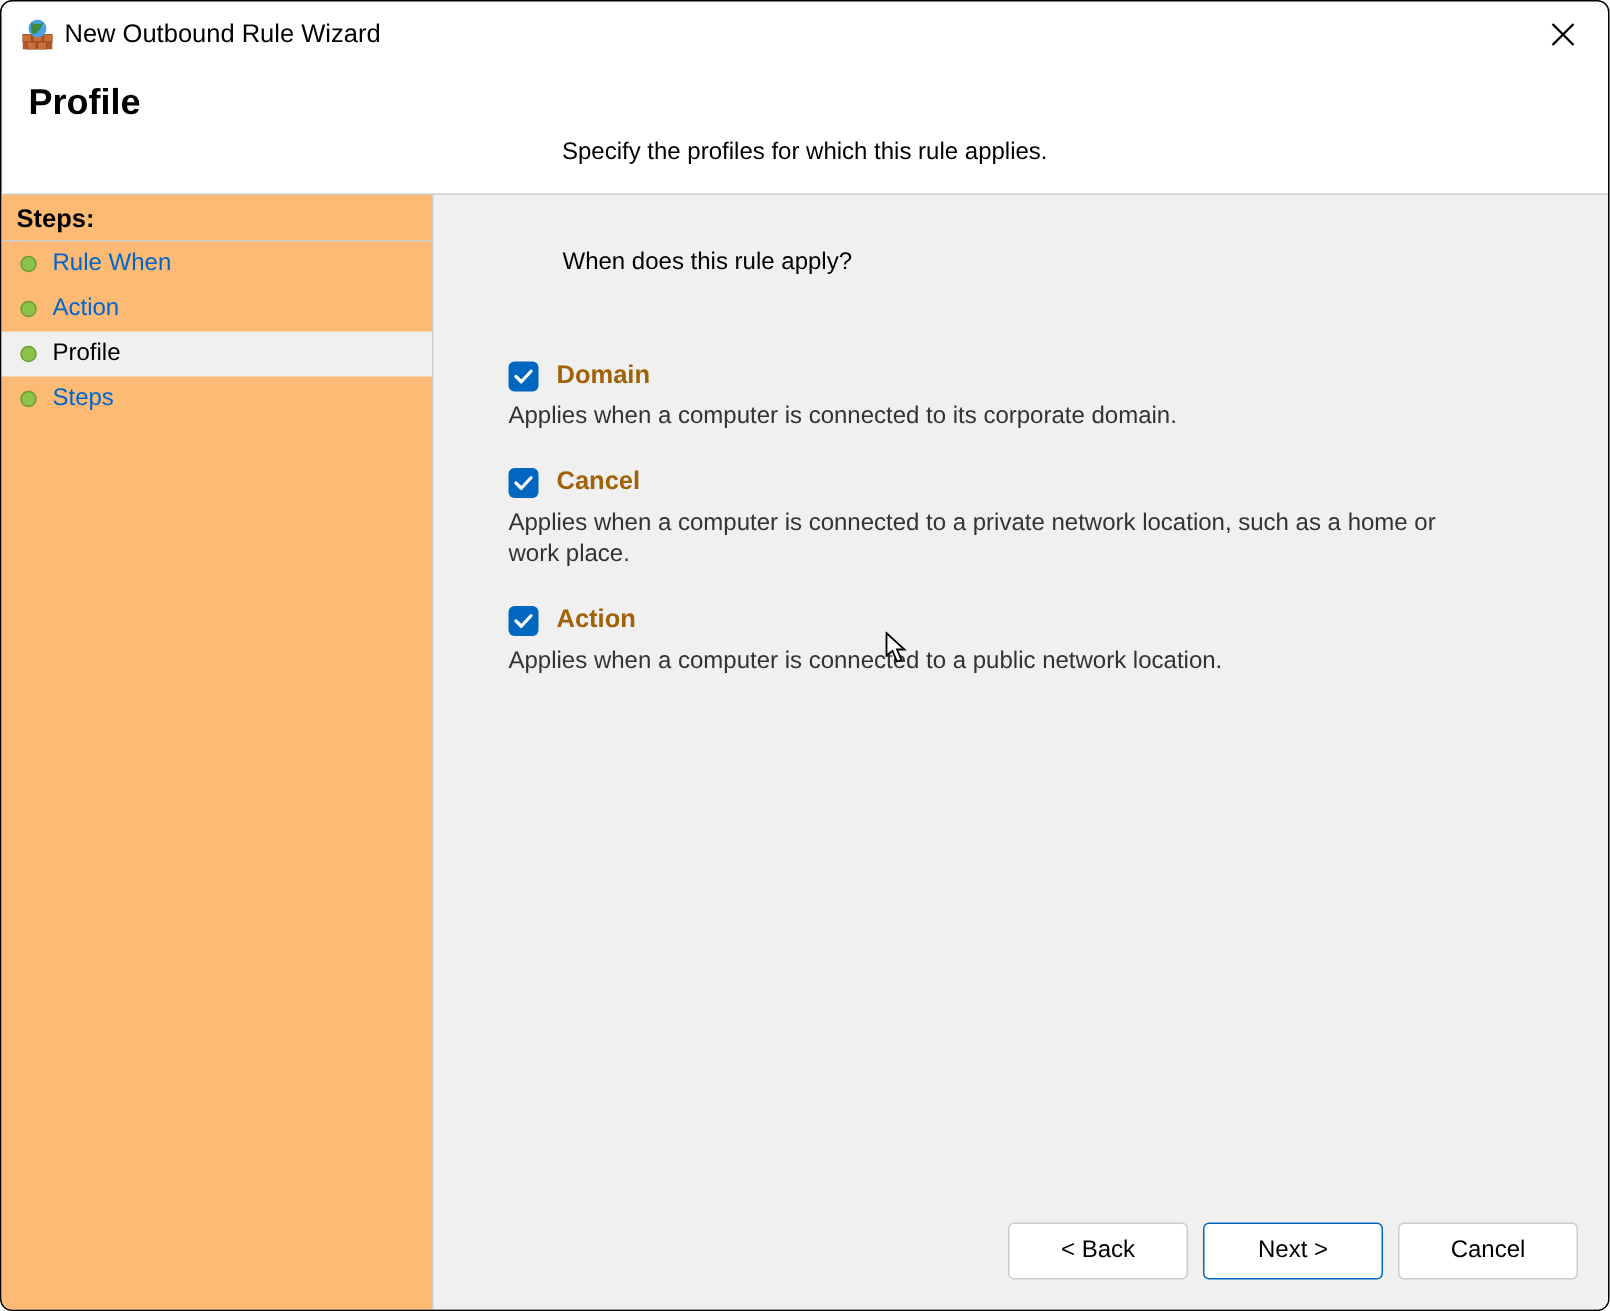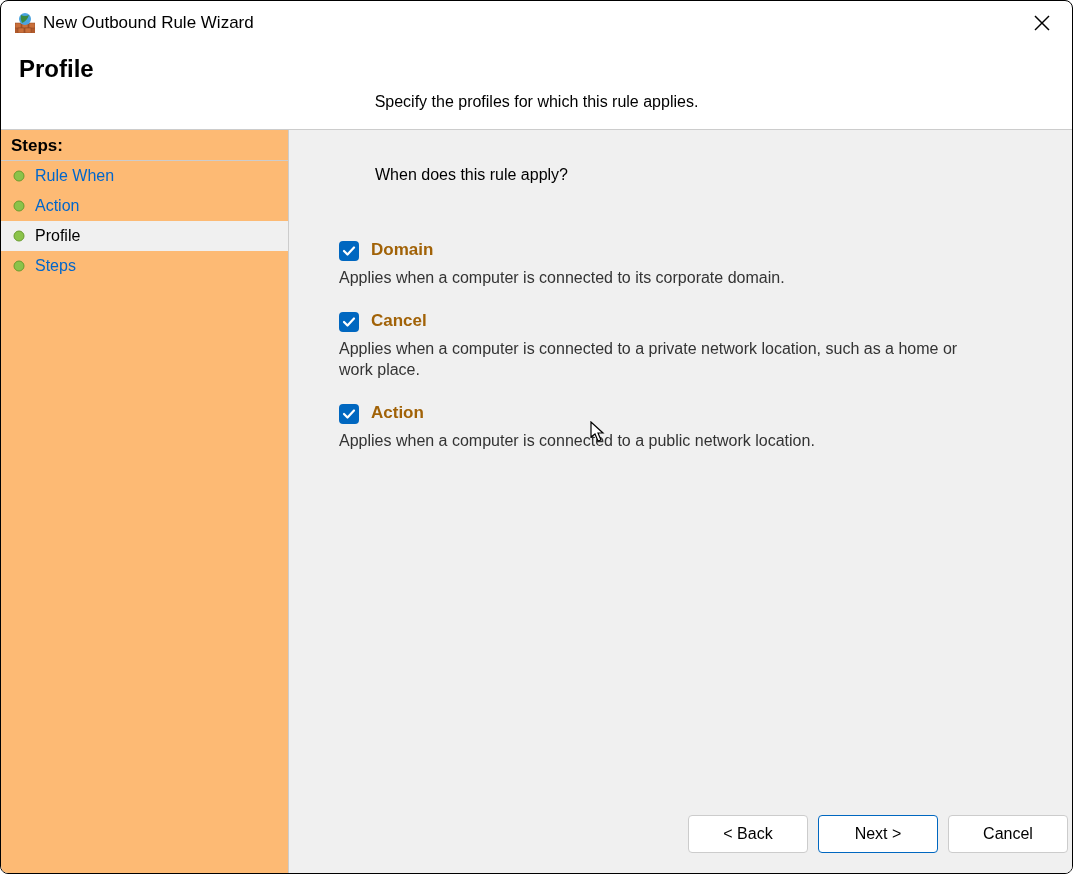--- a/index.html
+++ b/index.html
@@ -147,21 +147,21 @@
       margin-bottom: 22px;
       line-height: 1.35;
       max-width: 640px;
     }
     .checkbox-desc.last {
       margin-bottom: 12px;
     }
     .button-bar {
       position: absolute;
       bottom: 20px;
-      right: 4px;
+      right: 20px;
       display: flex;
       gap: 10px;
     }
     .btn {
       min-width: 120px;
       height: 38px;
       background: #fff;
       border: 1px solid #ccc;
       border-radius: 4px;
       font-size: 16px;

